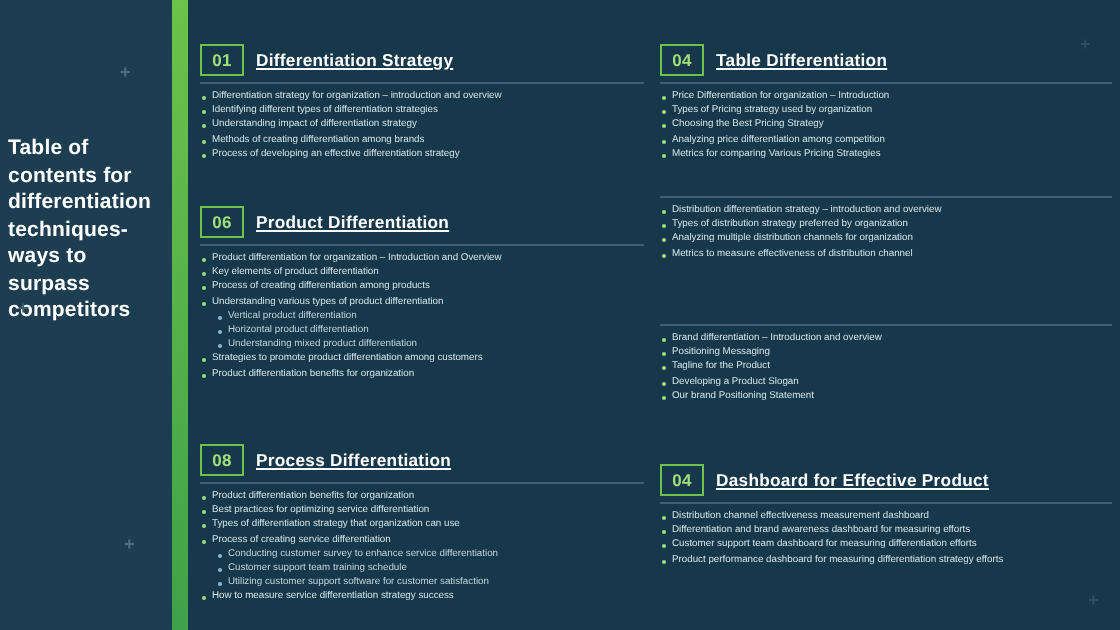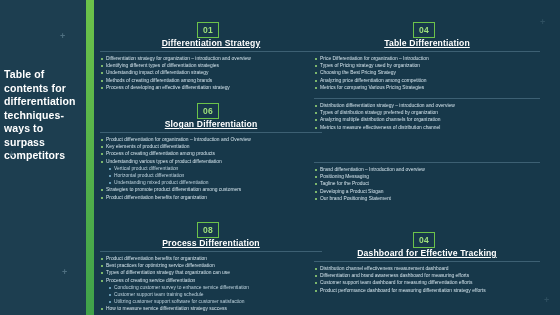--- a/index.html
+++ b/index.html
@@ -61,30 +61,29 @@
   .plus.p4 { left: 540px; top: 18px; color:#2e4f60;}
   .plus.p5 { left: 544px; top: 296px; color:#2e4f60;}
 
   
   .col {
     position: absolute;
     top: 0;
     height: 315px;
   }
   .col-left  { left: 100px; width: 222px; }
-  .col-right { left: 314px; width: 226px; }
+  .col-right { left: 330px; width: 226px; }
 
   .block {
     position: absolute;
   }
   .block-head {
     display: flex;
     align-items: center;
     margin-bottom: 3px;
-    flex-direction: column;
   }
   .num-badge {
     width: 20px;
     height: 14px;
     border: 1px solid #6cc24a;
     color: #9fe07a;
     font-size: 8.5px;
     font-weight: bold;
     display: flex;
     align-items: center;
@@ -169,21 +168,21 @@
         <li>Identifying different types of differentiation strategies</li>
         <li>Understanding impact of differentiation strategy</li>
         <li>Methods of creating differentiation among brands</li>
         <li>Process of developing an effective differentiation strategy</li>
       </ul>
     </div>
 
     <div class="block" style="top:103px; left:0; width:222px;">
       <div class="block-head">
         <div class="num-badge">06</div>
-        <div class="block-title">Slogan Differentiation</div>
+        <div class="block-title">Product Differentiation</div>
       </div>
       <div class="divider"></div>
       <ul class="bullets">
         <li>Product differentiation for organization – Introduction and Overview</li>
         <li>Key elements of product differentiation</li>
         <li>Process of creating differentiation among products</li>
         <li>Understanding various types of product differentiation</li>
         <li class="lvl2">Vertical product differentiation</li>
         <li class="lvl2">Horizontal product differentiation</li>
         <li class="lvl2">Understanding mixed product differentiation</li>
@@ -246,21 +245,21 @@
         <li>Positioning Messaging</li>
         <li>Tagline for the Product</li>
         <li>Developing a Product Slogan</li>
         <li>Our brand Positioning Statement</li>
       </ul>
     </div>
 
     <div class="block" style="top:232px; left:0; width:226px;">
       <div class="block-head">
         <div class="num-badge">04</div>
-        <div class="block-title">Dashboard for Effective Tracking</div>
+        <div class="block-title">Dashboard for Effective Product</div>
       </div>
       <div class="divider"></div>
       <ul class="bullets">
         <li>Distribution channel effectiveness measurement dashboard</li>
         <li>Differentiation and brand awareness dashboard for measuring efforts</li>
         <li>Customer support team dashboard for measuring differentiation efforts</li>
         <li>Product performance dashboard for measuring differentiation strategy efforts</li>
       </ul>
     </div>
 

